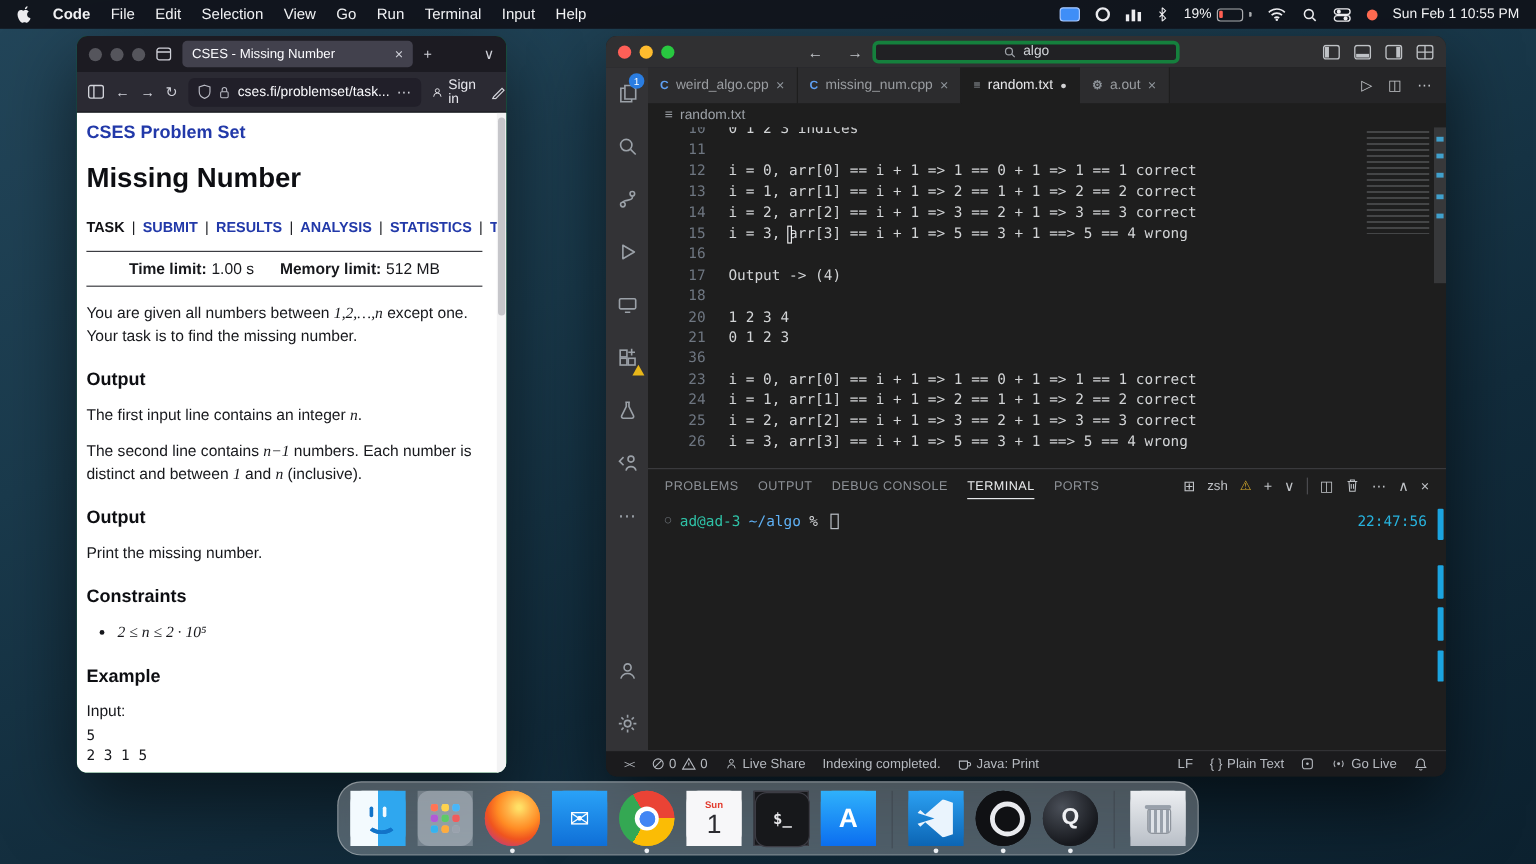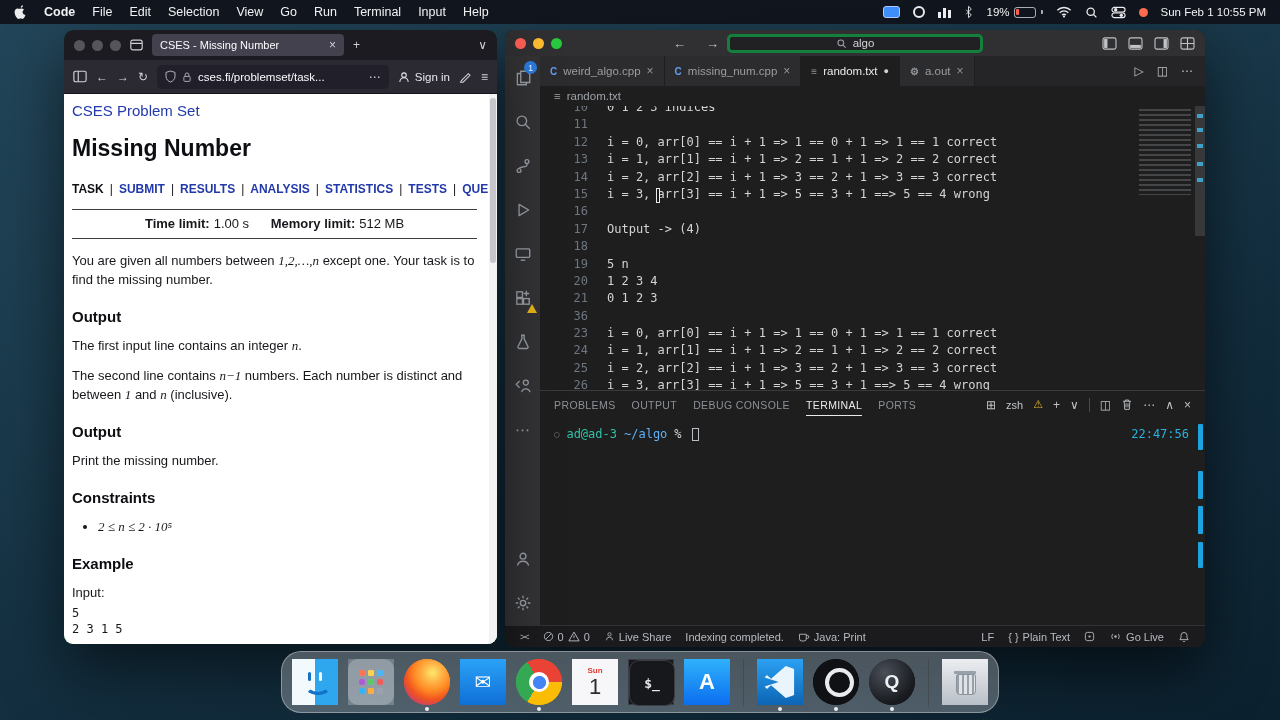--- a/index.html
+++ b/index.html
@@ -17,42 +17,42 @@
   .mb-right{margin-left:auto;display:flex;align-items:center;gap:13px;font-size:11.5px}
   .mb-display{width:17px;height:12px;background:#3f8ef7;border-radius:3px;border:1px solid #a9c9ff}
   .mb-ring{width:12px;height:12px;border:2px solid #e9eaee;border-radius:50%}
   .bat{display:flex;align-items:center;gap:4px}
   .batbody{width:22px;height:11px;border:1px solid rgba(255,255,255,.65);border-radius:3px;padding:1.5px;display:flex}
   .batfill{width:20%;background:#ff5f52;border-radius:1px}
   .batnub{width:2px;height:4px;background:rgba(255,255,255,.65);margin-left:1px;border-radius:0 1px 1px 0}
   .mb-dot{width:9px;height:9px;border-radius:50%;background:#ff6a50}
 
   
-  .browser{position:absolute;left:64px;top:30px;width:433px;height:614px;border-radius:9px;overflow:hidden;
+  .browser{position:absolute;left:64px;top:30px;width:358px;height:614px;border-radius:9px;overflow:hidden;
            background:#15803d;box-shadow:0 24px 60px rgba(0,0,0,.55);display:flex;flex-direction:column;z-index:10}
   .bt-bar{height:30px;background:#1c1b22;display:flex;align-items:center;padding:0 10px;gap:9px;flex:0 0 auto}
   .lights{display:flex;gap:7px}
   .light{width:11px;height:11px;border-radius:50%;background:#55555c}
   .btab{width:192px;height:22px;background:#42414d;border-radius:4px;color:#fbfbfe;font-size:11px;
         display:flex;align-items:center;padding:0 8px;gap:6px}
   .btab-title{flex:1;white-space:nowrap;overflow:hidden}
   .bicon{color:#cfd0d8;font-size:12px;line-height:1}
   .bt-chevron{margin-left:auto}
   .bn-bar{height:34px;background:#2b2a33;border-bottom:1px solid #15141a;display:flex;align-items:center;
           padding:0 9px;gap:9px;color:#d2d3da;flex:0 0 auto}
   .urlpill{flex:1;height:24px;background:#211f29;border-radius:5px;display:flex;align-items:center;
            padding:0 8px;gap:6px;color:#fbfbfe;font-size:11.5px}
   .url{flex:1;white-space:nowrap;overflow:hidden}
   .signin{display:flex;align-items:center;gap:5px;font-size:11.5px;color:#e6e6ec}
 
   .bcontent{flex:1;background:#fff;color:#17181c;font-size:13px;line-height:1.5;
             padding:6px 20px 0 8px;position:relative;overflow:hidden}
   .bscrollbar{position:absolute;right:0;top:0;bottom:0;width:8px;background:#f3f3f4}
   .bthumb{position:absolute;right:1px;top:4px;width:6px;height:165px;background:#c6c6ca;border-radius:3px}
-  .site-title{color:#2239a9;font-weight:normal;font-size:15px;margin:0 0 8px}
+  .site-title{color:#2239a9;font-weight:bold;font-size:15px;margin:0 0 8px}
   .ctitle{font-size:23px;font-weight:bold;margin:0 0 12px;color:#0d0e12}
   .cnav{font-size:12px;font-weight:bold;line-height:2;max-width:405px}
   .cnav-item{color:#2239a9;cursor:pointer}
   .cnav-item.current{color:#101014}
   .cnav-item:not(:last-of-type)::after{content:"|";color:#14151a;font-weight:400;margin:0 6px}
   .limits{border-top:1px solid #3c3d42;border-bottom:1px solid #3c3d42;text-align:center;
           padding:4px 0;margin:8px 0 12px;font-size:13px}
   .limits b{margin-right:4px}
   .limits .gap{display:inline-block;width:18px}
   .csec{font-size:15px;font-weight:bold;margin:16px 0 8px;color:#0d0e12}
@@ -510,24 +510,20 @@
             </div>
             <div class="cl">
               <span class="ln">17</span>
               <span class="lc">Output -&gt; (4)</span>
             </div>
             <div class="cl">
               <span class="ln">18</span>
               <span class="lc"></span>
             </div>
             <div class="cl">
-              <span class="ln">19</span>
-              <span class="lc">5 n</span>
-            </div>
-            <div class="cl">
               <span class="ln">20</span>
               <span class="lc">1 2 3 4</span>
             </div>
             <div class="cl">
               <span class="ln">21</span>
               <span class="lc">0 1 2 3</span>
             </div>
             <div class="cl">
               <span class="ln">36</span>
               <span class="lc"></span>

